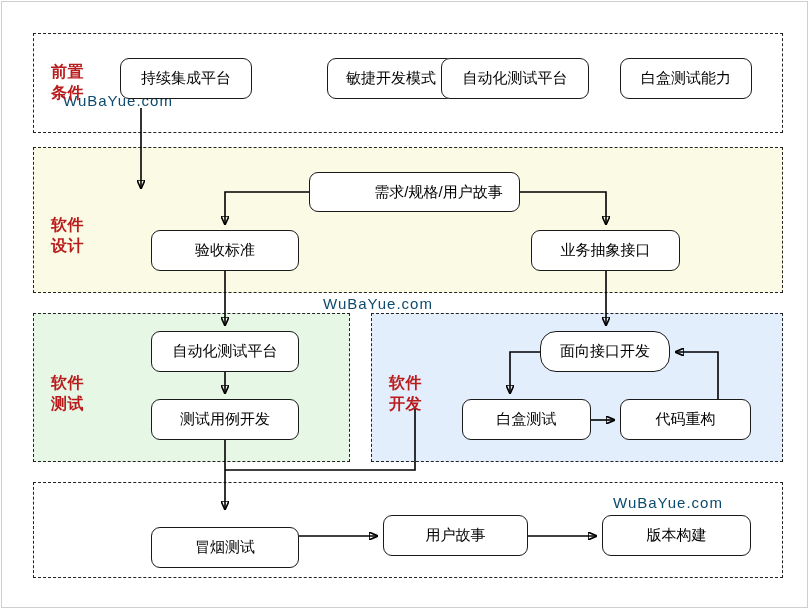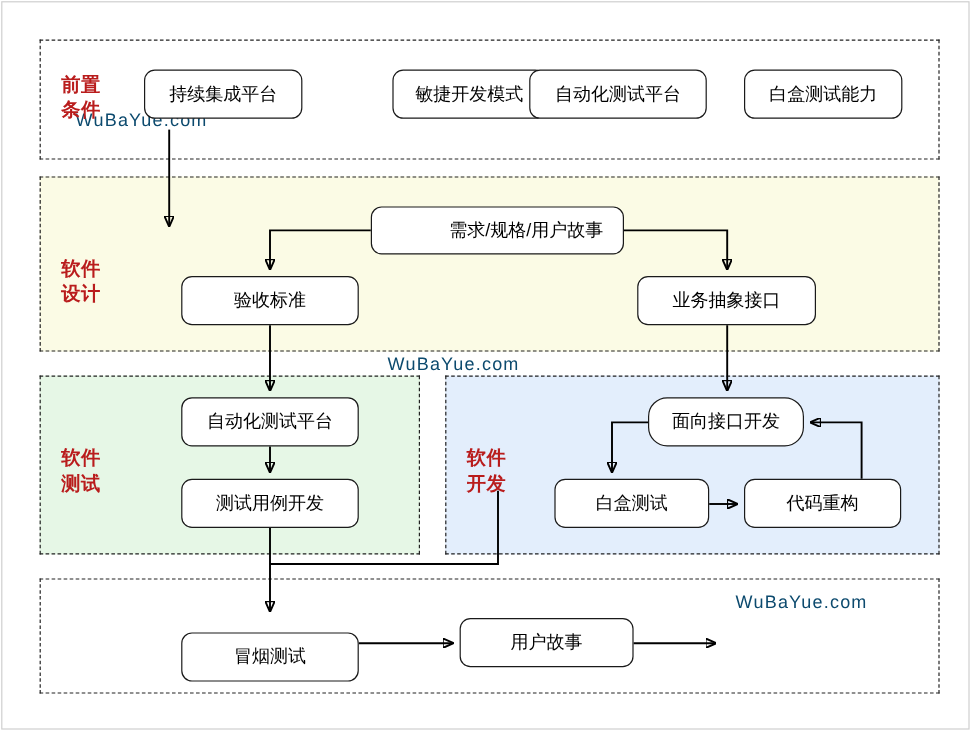--- a/index.html
+++ b/index.html
@@ -133,14 +133,15 @@
 
   <div class="node" style="left: 151px; top: 331px; width: 148px; height: 41px;">自动化测试平台</div>
   <div class="node" style="left: 151px; top: 399px; width: 148px; height: 41px;">测试用例开发</div>
 
   <div class="node" style="left: 540px; top: 331px; width: 130px; height: 41px; border-radius: 16px;">面向接口开发</div>
   <div class="node" style="left: 462px; top: 399px; width: 129px; height: 41px;">白盒测试</div>
   <div class="node" style="left: 620px; top: 399px; width: 131px; height: 41px;">代码重构</div>
 
   <div class="node" style="left: 151px; top: 515px; width: 148px; height: 41px; margin-top: 12px;">冒烟测试</div>
   <div class="node" style="left: 383px; top: 515px; width: 145px; height: 41px;">用户故事</div>
+  <div class="node" style="left: 602px; top: 515px; width: 149px; height: 41px;">版本构建</div>
 
 </div>
 
 </body></html>

